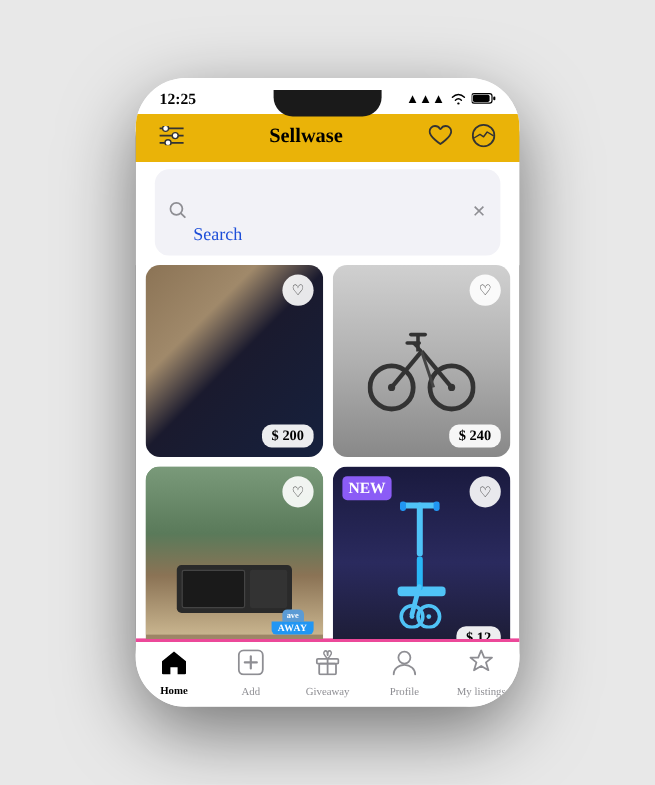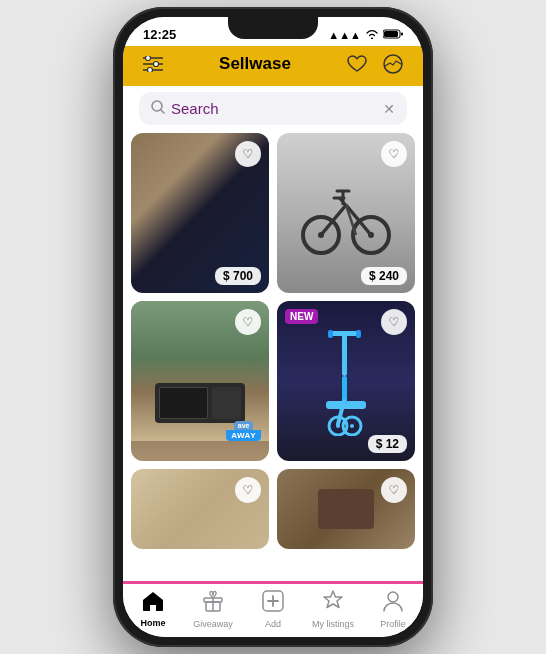--- a/index.html
+++ b/index.html
@@ -7,26 +7,26 @@
       background: #e8e8e8;
       display: flex;
       justify-content: center;
       align-items: center;
       min-height: 100vh;
       font-family: -apple-system, BlinkMacSystemFont, 'Segoe UI', sans-serif;
     }
 
     .phone-frame {
       width: 320px;
-      height: 640px;
+      height: 524px;
       background: #1a1a1a;
       border-radius: 50px;
-      padding: 10px;
       box-shadow: 0 20px 60px rgba(0,0,0,0.5), inset 0 0 0 2px #333;
       position: relative;
+      font-family: Liberation Serif, serif;
     }
 
     .phone-screen {
       width: 100%;
       height: 100%;
       background: #fff;
       border-radius: 42px;
       overflow: hidden;
       display: flex;
       flex-direction: column;
@@ -95,22 +95,23 @@
     .search-left {
       display: flex;
       align-items: center;
       gap: 6px;
     }
     .search-icon-wrap {
       color: #8e8e93;
       font-size: 14px;
     }
     .search-placeholder {
-      color: #701a75;
+      color: #1d4ed8;
       font-size: 15px;
+      margin-top: 39px;
     }
     .search-clear {
       color: #8e8e93;
       font-size: 14px;
       font-weight: 300;
     }
 
     
     .grid-container {
       flex: 1;
@@ -245,24 +246,24 @@
       padding: 2px 8px;
       font-size: 12px;
       font-weight: 600;
       color: #000;
     }
 
     .new-badge {
       position: absolute;
       top: 8px;
       left: 8px;
-      background: #a21caf;
+      background: #8b5cf6;
       border-radius: 4px;
       padding: 2px 5px;
-      font-size: 10px;
+      font-size: 13px;
       font-weight: 700;
       color: #fff;
     }
 
     .away-badge {
       position: absolute;
       bottom: 20px;
       right: 8px;
       display: flex;
       flex-direction: column;
@@ -410,21 +411,21 @@
         <div class="grid-item">
           <div class="img-laptop">
             <div>
               <div class="laptop-body">
                 <div class="laptop-screen"></div>
               </div>
               <div class="laptop-base"></div>
             </div>
           </div>
           <div class="heart-btn">♡</div>
-          <div class="price-badge">$ 700</div>
+          <div class="price-badge">$ 200</div>
         </div>
 
         <div class="grid-item">
           <div class="img-bike">
             <svg width="90" height="100" viewBox="0 0 90 100" fill="none">
 
               <circle cx="20" cy="72" r="18" stroke="#333" stroke-width="4" fill="none"></circle>
               <circle cx="70" cy="72" r="18" stroke="#333" stroke-width="4" fill="none"></circle>
               <circle cx="20" cy="72" r="3" fill="#333"></circle>
               <circle cx="70" cy="72" r="3" fill="#333"></circle>
@@ -511,57 +512,57 @@
         <span class="nav-item-icon active">
           <svg width="22" height="20" viewBox="0 0 22 20" fill="none">
             <path d="M1 9L11 1L21 9V19C21 19.55 20.55 20 20 20H14V14H8V20H2C1.45 20 1 19.55 1 19V9Z" fill="#000"></path>
           </svg>
         </span>
         <span class="nav-item-label active">Home</span>
       </div>
 
       <div class="nav-item">
         <span class="nav-item-icon">
+          <svg width="22" height="22" viewBox="0 0 22 22" fill="none">
+            <rect x="1" y="1" width="20" height="20" rx="4" stroke="#8e8e93" stroke-width="1.5" fill="none"></rect>
+            <line x1="11" y1="6" x2="11" y2="16" stroke="#8e8e93" stroke-width="1.8" stroke-linecap="round"></line>
+            <line x1="6" y1="11" x2="16" y2="11" stroke="#8e8e93" stroke-width="1.8" stroke-linecap="round"></line>
+          </svg>
+        </span>
+        <span class="nav-item-label">Add</span>
+      </div>
+
+      <div class="nav-item">
+        <span class="nav-item-icon">
           <svg width="20" height="22" viewBox="0 0 20 22" fill="none">
             <rect x="1" y="8" width="18" height="4" rx="1" stroke="#8e8e93" stroke-width="1.5" fill="none"></rect>
             <rect x="3" y="12" width="14" height="9" rx="1" stroke="#8e8e93" stroke-width="1.5" fill="none"></rect>
             <line x1="10" y1="8" x2="10" y2="21" stroke="#8e8e93" stroke-width="1.5"></line>
             <path d="M10 8C10 8 8 6 7 4C6.5 2.5 7.5 1 9 1.5C10 2 10 3.5 10 5" stroke="#8e8e93" stroke-width="1.3" fill="none" stroke-linecap="round"></path>
             <path d="M10 8C10 8 12 6 13 4C13.5 2.5 12.5 1 11 1.5C10 2 10 3.5 10 5" stroke="#8e8e93" stroke-width="1.3" fill="none" stroke-linecap="round"></path>
           </svg>
         </span>
         <span class="nav-item-label">Giveaway</span>
       </div>
 
       <div class="nav-item">
         <span class="nav-item-icon">
-          <svg width="22" height="22" viewBox="0 0 22 22" fill="none">
-            <rect x="1" y="1" width="20" height="20" rx="4" stroke="#8e8e93" stroke-width="1.5" fill="none"></rect>
-            <line x1="11" y1="6" x2="11" y2="16" stroke="#8e8e93" stroke-width="1.8" stroke-linecap="round"></line>
-            <line x1="6" y1="11" x2="16" y2="11" stroke="#8e8e93" stroke-width="1.8" stroke-linecap="round"></line>
-          </svg>
-        </span>
-        <span class="nav-item-label">Add</span>
+          <svg width="20" height="22" viewBox="0 0 20 22" fill="none">
+            <circle cx="10" cy="7" r="5" stroke="#8e8e93" stroke-width="1.5" fill="none"></circle>
+            <path d="M1 21C1 16.58 5.03 13 10 13C14.97 13 19 16.58 19 21" stroke="#8e8e93" stroke-width="1.5" stroke-linecap="round" fill="none"></path>
+          </svg>
+        </span>
+        <span class="nav-item-label">Profile</span>
       </div>
 
       <div class="nav-item">
         <span class="nav-item-icon">
           <svg width="20" height="22" viewBox="0 0 20 22" fill="none">
             <path d="M10 1L12.5 7H19L14 11L16 17.5L10 14L4 17.5L6 11L1 7H7.5L10 1Z" stroke="#8e8e93" stroke-width="1.5" fill="none" stroke-linejoin="round"></path>
           </svg>
         </span>
         <span class="nav-item-label">My listings</span>
       </div>
 
-      <div class="nav-item">
-        <span class="nav-item-icon">
-          <svg width="20" height="22" viewBox="0 0 20 22" fill="none">
-            <circle cx="10" cy="7" r="5" stroke="#8e8e93" stroke-width="1.5" fill="none"></circle>
-            <path d="M1 21C1 16.58 5.03 13 10 13C14.97 13 19 16.58 19 21" stroke="#8e8e93" stroke-width="1.5" stroke-linecap="round" fill="none"></path>
-          </svg>
-        </span>
-        <span class="nav-item-label">Profile</span>
-      </div>
-
     </div>
 
   </div>
 </div>
 
 </body></html>

